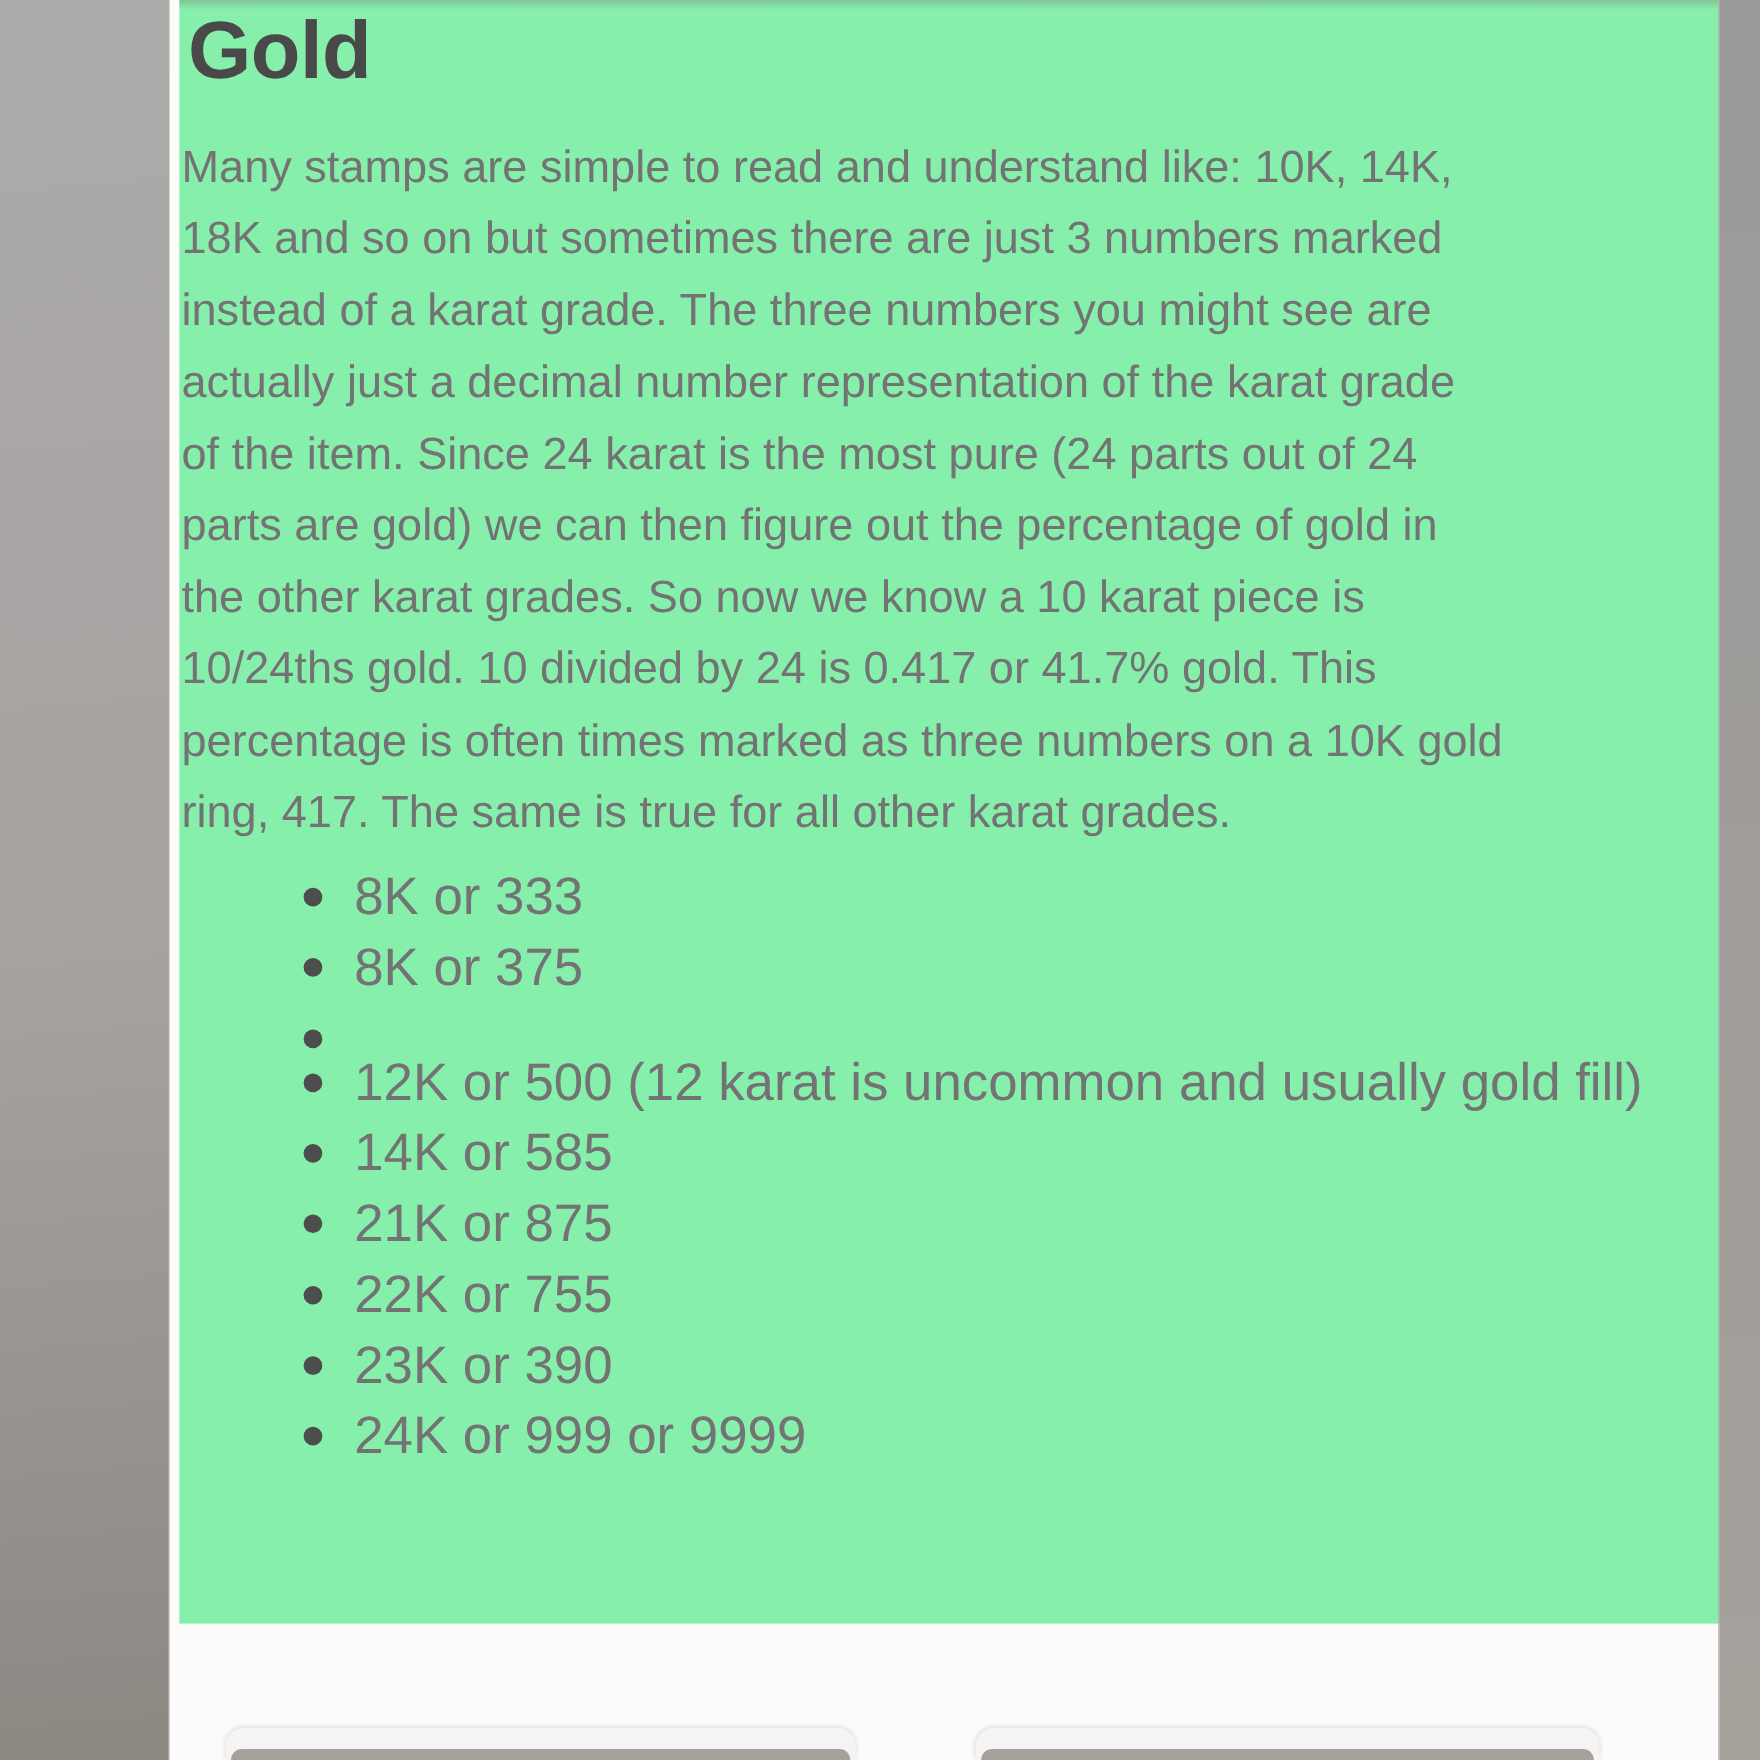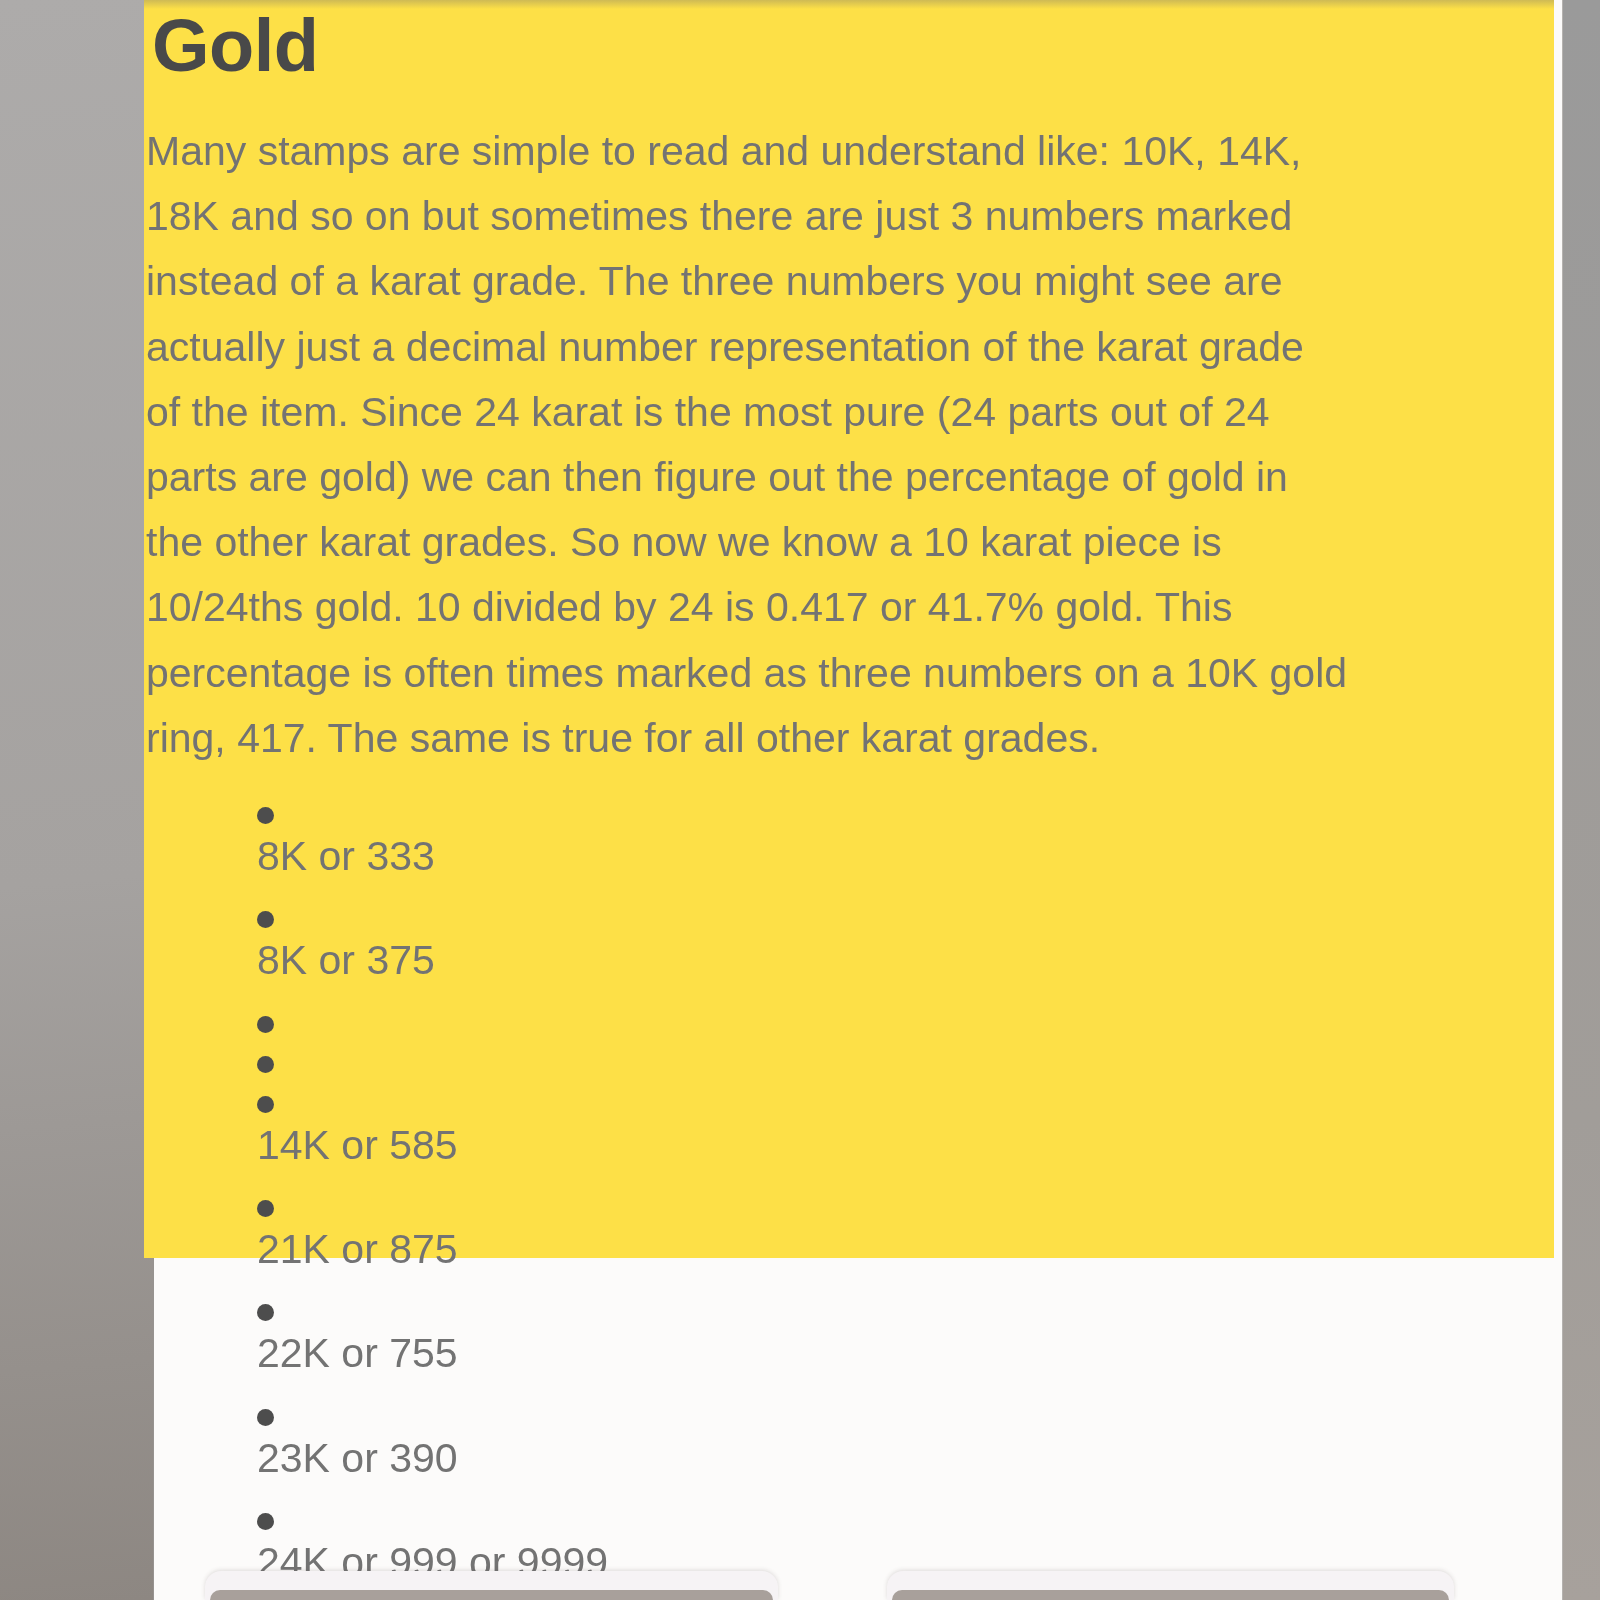--- a/index.html
+++ b/index.html
@@ -17,23 +17,23 @@
     left: 0; width: 153px;
     background: linear-gradient(175deg, #adabaa 0%, #a5a2a0 55%, #8d8782 100%);
     border-right: 1px solid #979390;
   }
   .gutter.right {
     right: 0; width: 37px;
     background: linear-gradient(to bottom, #9a9a9a 0%, #a19d99 70%, #a7a19c 100%);
     border-left: 1px solid #b5b2af;
   }
   .content {
-    position: absolute; left: 144px; top: 0;
-    width: 1410px; height: 1258px;
-    background: #fde047;
+    position: absolute; left: 163px; top: 0;
+    width: 1410px; height: 1476px;
+    background: #86efac;
   }
   .top-shade {
     position: absolute; left: 0; top: 0; width: 100%; height: 9px;
     background: linear-gradient(to bottom, rgba(120,115,110,0.35), rgba(120,115,110,0));
   }
   h1.page-title {
     margin: 0; padding: 6px 0 0 8px;
     font-size: 74px; line-height: 80px;
     font-weight: bold;
     color: #494949;
@@ -44,23 +44,22 @@
     font-size: 41px; line-height: 65.2px;
     color: #737373;
     white-space: pre-line;
   }
   ul.karat-list {
     margin: 13px 0 0 0; padding: 0 0 0 113px;
     list-style: none;
   }
   ul.karat-list li {
     display: flex;
-    font-size: 41px; line-height: 64.3px;
+    font-size: 48px; line-height: 64.3px;
     color: #737373;
-    flex-direction: column;
   }
   ul.karat-list .dot {
     flex: none;
     width: 17px; height: 17px;
     border-radius: 50%;
     background: #4d4d4d;
     margin: 23px 29px 0 0;
   }
   ul.karat-list .li-text { white-space: pre-line; }
   .bottom-card {
@@ -105,20 +104,21 @@
       </li>
       <li>
         <span class="dot"></span>
         <span class="li-text">8K or 375</span>
       </li>
       <li>
         <span class="dot"></span>
       </li>
       <li>
         <span class="dot"></span>
+        <span class="li-text">12K or 500 (12 karat is uncommon and usually gold fill)</span>
       </li>
       <li>
         <span class="dot"></span>
         <span class="li-text">14K or 585</span>
       </li>
       <li>
         <span class="dot"></span>
         <span class="li-text">21K or 875</span>
       </li>
       <li>

